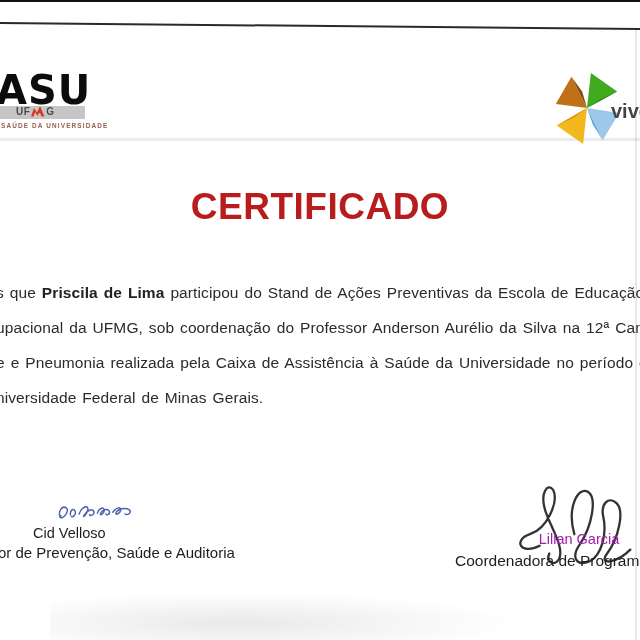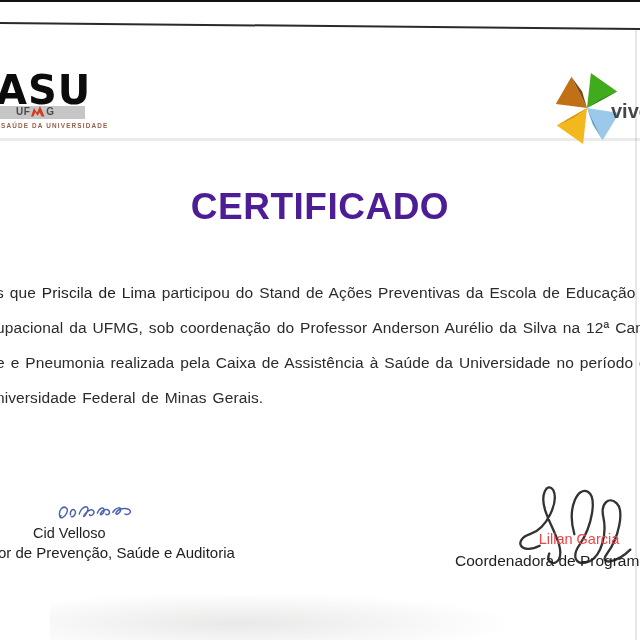--- a/index.html
+++ b/index.html
@@ -21,33 +21,33 @@
   .logo-bar{left:0;top:106px;width:85px;height:13px;background:#c6c6c6;
     display:flex;align-items:flex-start;padding-left:16px;box-sizing:border-box;}
   .logo-bar .uf,.logo-bar .g{font-size:10px;font-weight:bold;color:#4a4a4a;letter-spacing:0.5px;}
   .logo-bar svg{margin:0 1px;}
   .logo-tagline{left:1px;top:122px;font-size:6.4px;font-weight:600;letter-spacing:1.15px;color:#96604a;white-space:nowrap;}
   
   .pinwheel{left:551px;top:69px;}
   .wordmark{left:611px;top:100px;font-size:20px;font-weight:700;color:#454545;white-space:nowrap;}
   
   .title{left:0;top:186px;width:640px;text-align:center;font-size:37px;font-weight:700;
-    color:#4c1d95;letter-spacing:0.5px;}
+    color:#b91c1c;letter-spacing:0.5px;}
   
   .bodyline{left:-4px;white-space:nowrap;font-size:15.5px;color:#2b2b2b;word-spacing:1.5px;letter-spacing:0.1px;}
-  .bodyline b{font-weight:normal;color:#222;margin-top:36px;}
+  .bodyline b{font-weight:bold;color:#222;margin-top:36px;}
   .l1{top:284px;} .l2{top:319px;} .l3{top:354px;} .l4{top:389px;}
   
   .dateline{left:20px;top:467px;width:620px;text-align:center;font-size:15.5px;color:#2b2b2b;}
   
   .sig-left-svg{left:55px;top:501px;}
   .sig-left-name{left:33px;top:525px;width:122px;text-align:left;font-size:14.5px;color:#1e1e1e;}
   .sig-left-role{left:-2px;top:544px;white-space:nowrap;font-size:15px;color:#1e1e1e;}
   .sig-right-svg{left:503px;top:484px;}
-  .sig-right-name{left:534px;top:531px;width:90px;text-align:center;font-size:14.5px;color:#ef4444;white-space:nowrap;}
+  .sig-right-name{left:534px;top:531px;width:90px;text-align:center;font-size:14.5px;color:#a21caf;white-space:nowrap;}
   .sig-right-role{left:455px;top:552px;white-space:nowrap;font-size:15.5px;color:#1e1e1e;}
 </style>
 </head>
 <body>
 
 <div class="page">
 
   <div class="abs top-border"></div>
   <div class="abs scan-edge"></div>
   <div class="abs faint-streak"></div>

